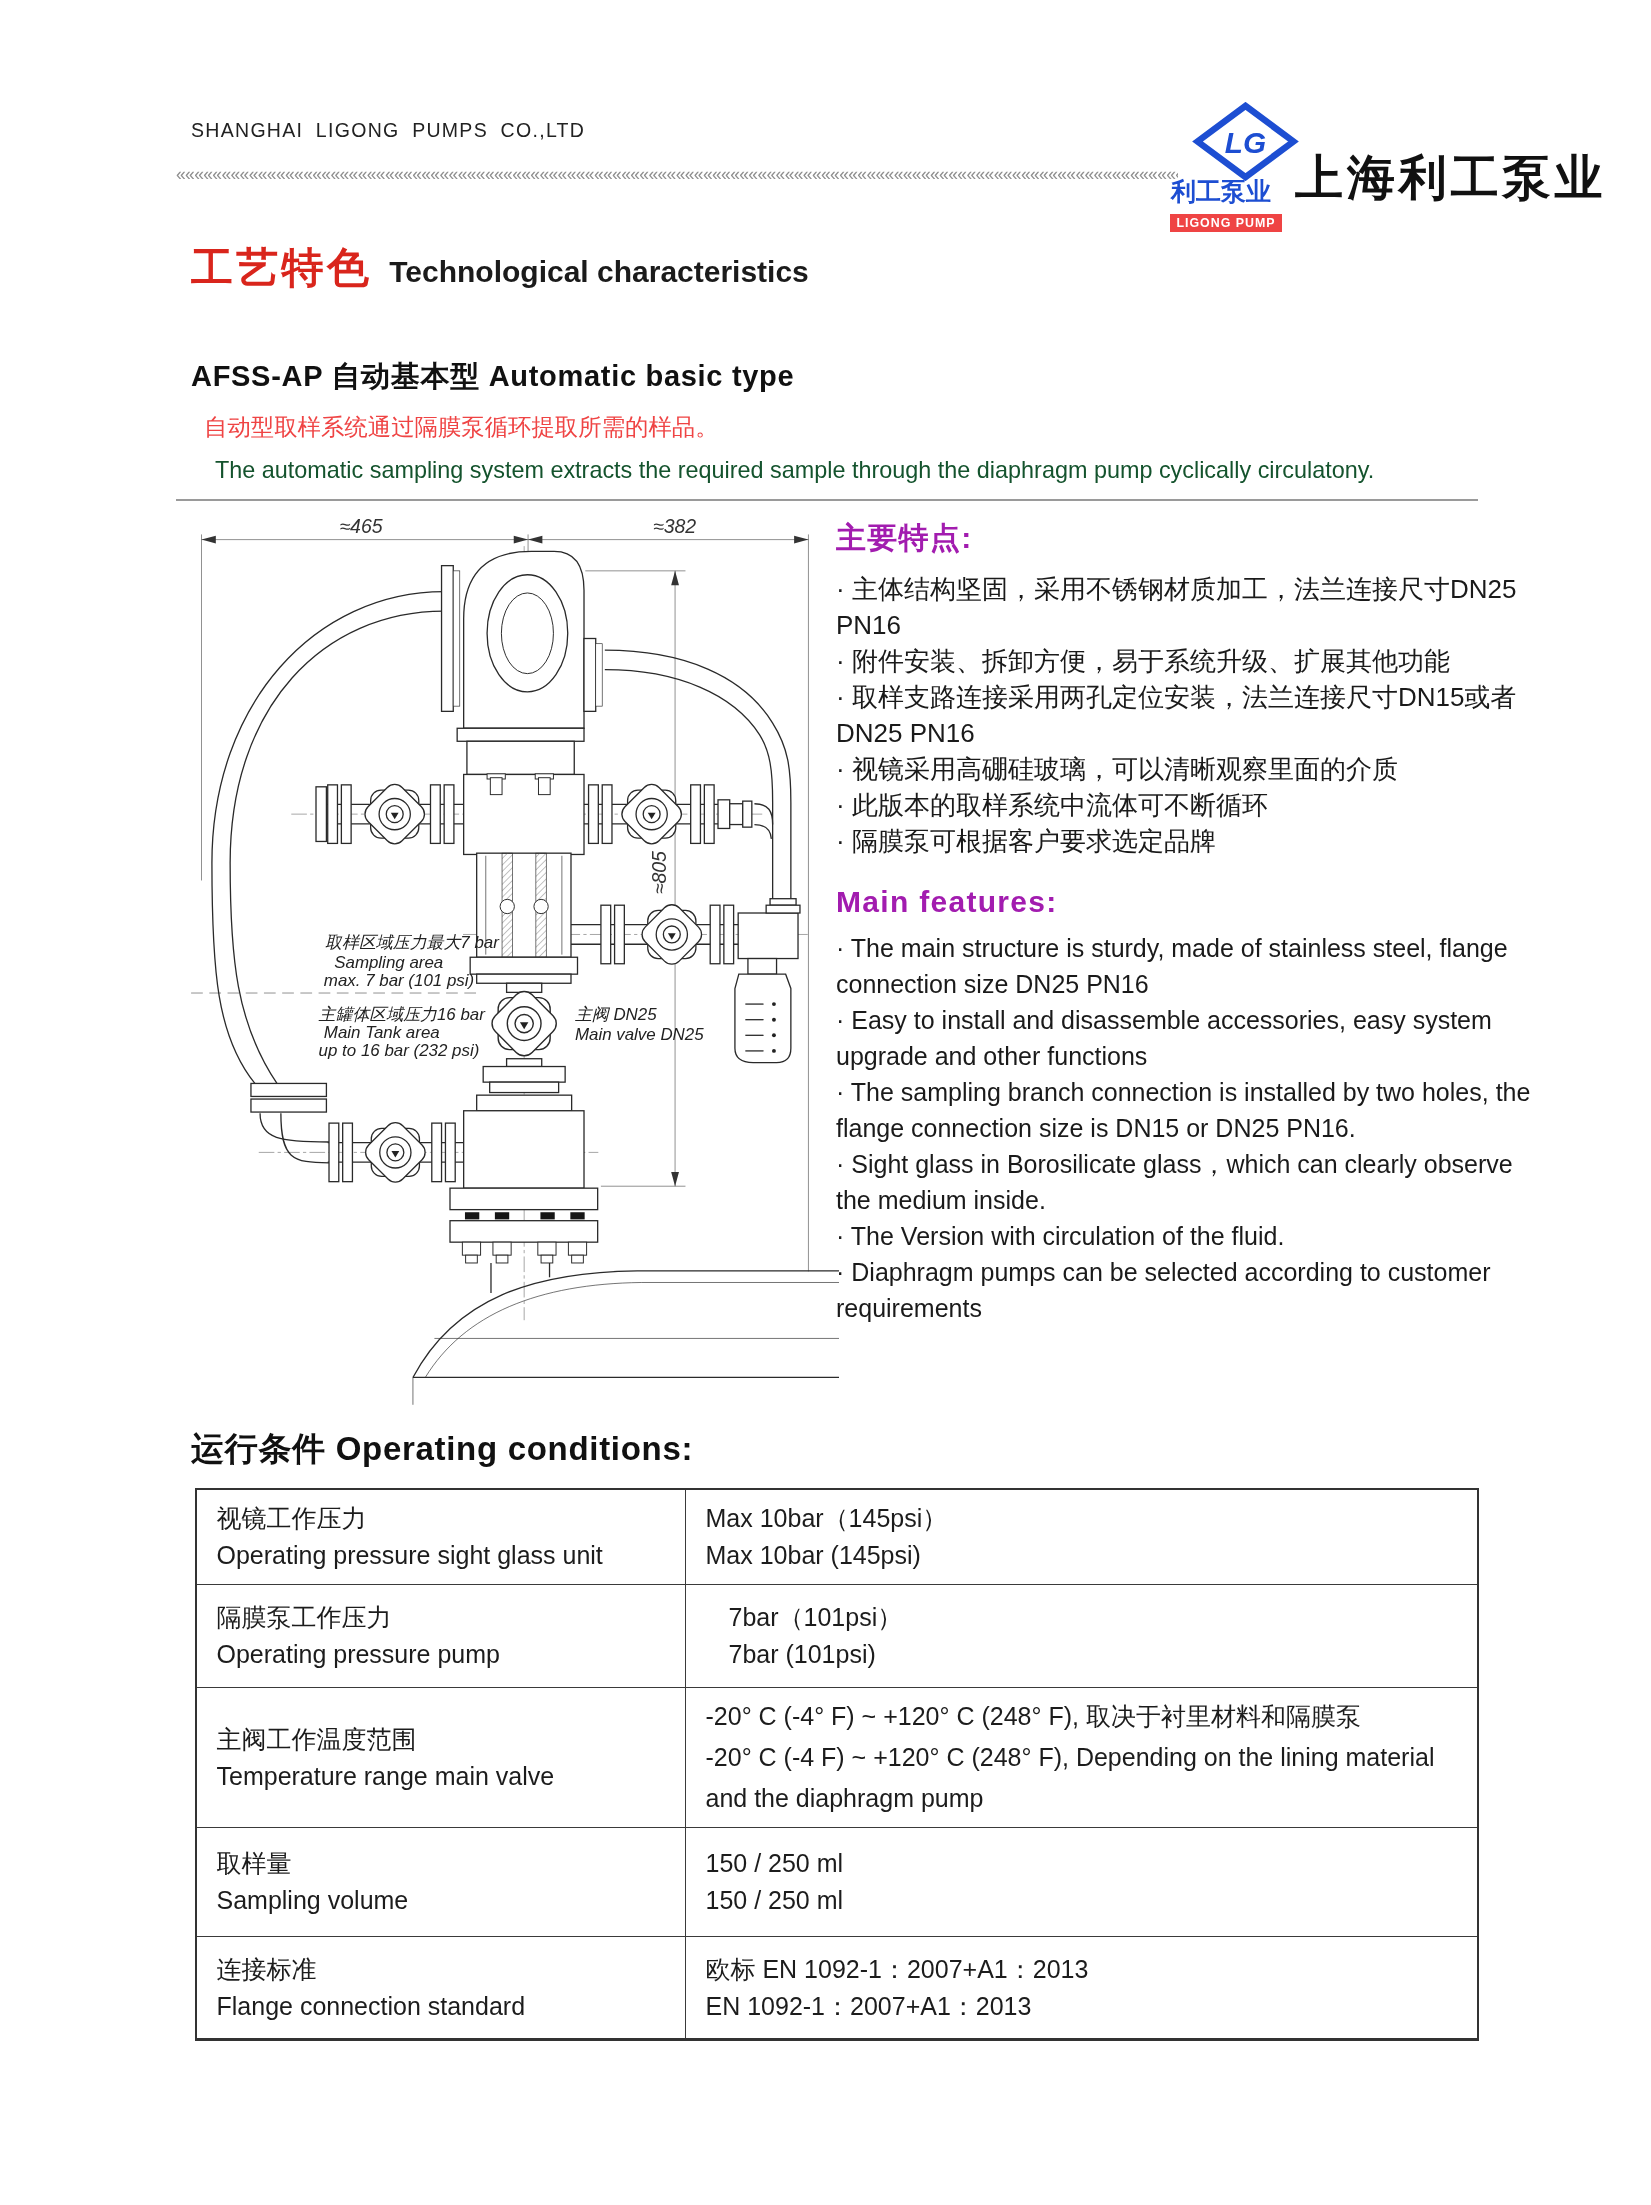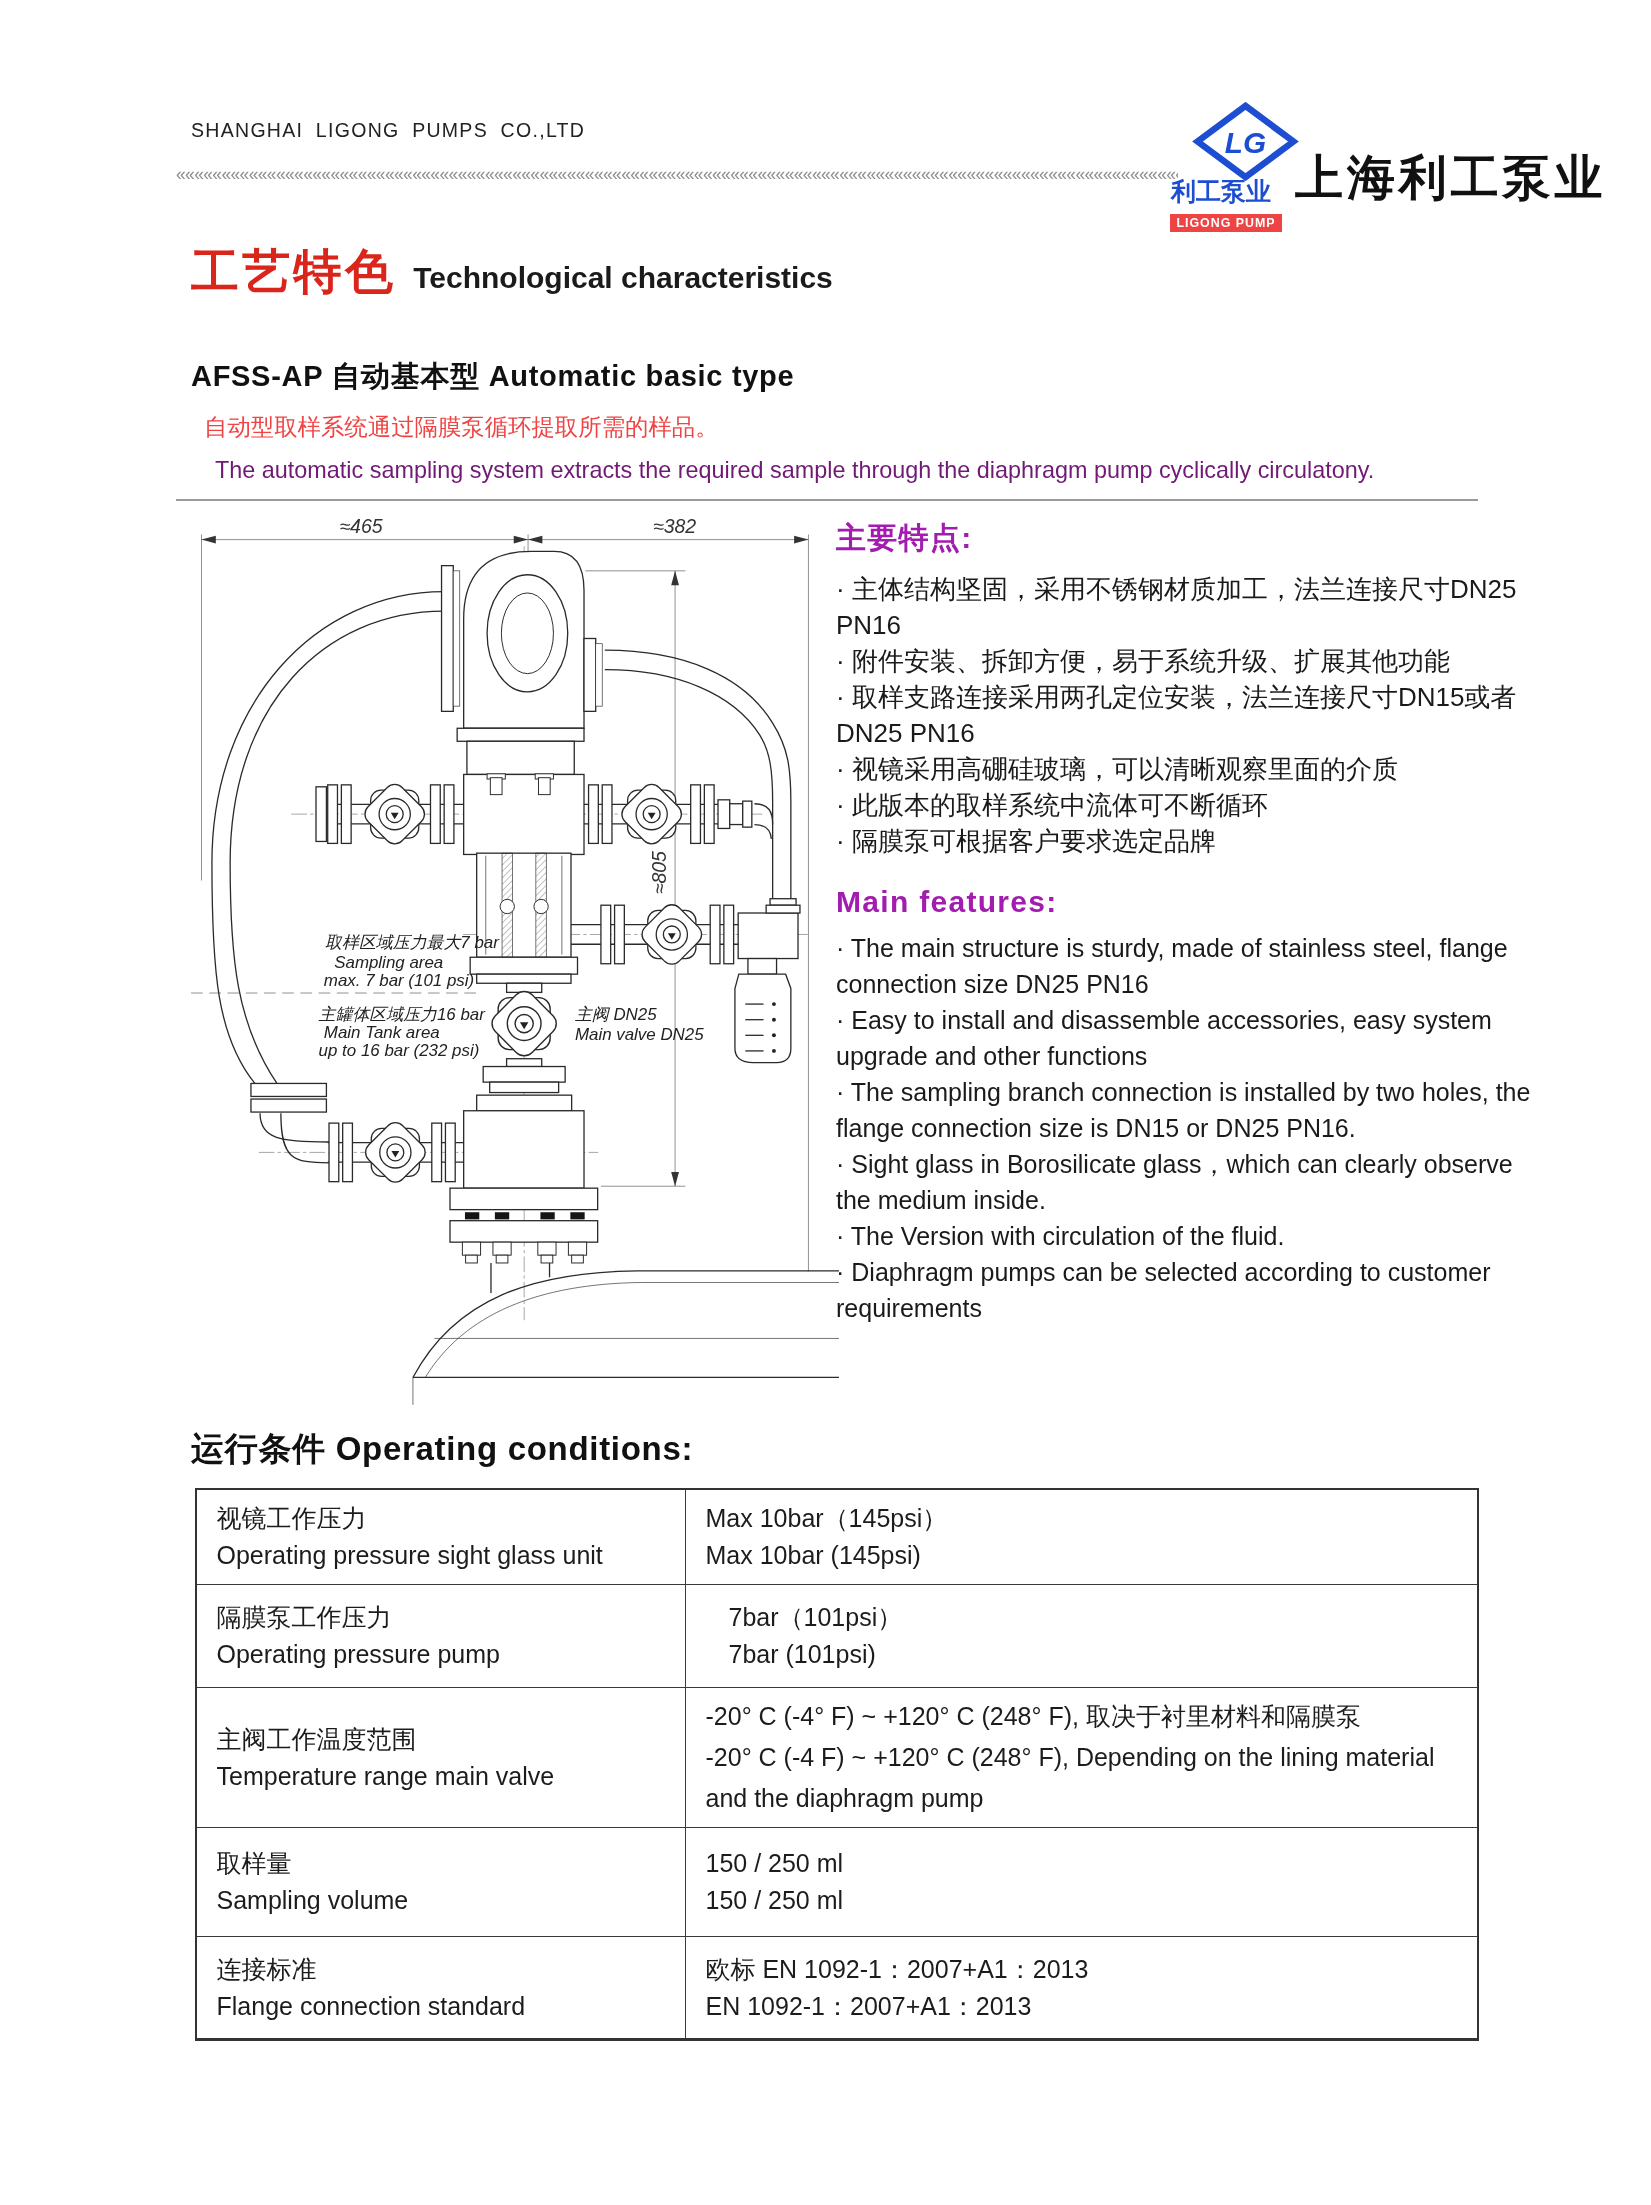--- a/index.html
+++ b/index.html
@@ -33,25 +33,25 @@
     background:#ef4444; color:#fff; font-size:12.4px; font-weight:bold;
     letter-spacing:1px; display:flex; align-items:center; justify-content:center;
   }
   .brand-large {
     position:absolute; left:103px; top:32px; font-size:48px; color:#111;
     font-weight:700; letter-spacing:3.9px; white-space:nowrap;margin-top:12px;
   }
 
   
   .title-row { left:191px; top:240px; white-space:nowrap; }
-  .title-cn { color:#d9251c; font-size:48px; font-weight:bold; letter-spacing:3.3px; }
+  .title-cn { color:#d9251c; font-size:42px; font-weight:bold; letter-spacing:3.3px; }
   .title-en { color:#1b1b1b; font-size:30px; font-weight:600; margin-left:17px; }
   .model-heading { left:191px; top:357px; font-size:29px; font-weight:bold; color:#111; letter-spacing:0.7px; }
   .desc-cn { left:204px; top:411px; font-size:23.4px; color:#ef4444; }
-  .desc-en { left:215px; top:457px; font-size:23.4px; color:#701a75; }
+  .desc-en { left:215px; top:457px; font-size:23.4px; color:#14532d; }
   .rule { left:176px; top:499px; width:1302px; height:2px; background:#9a9a9a; }
 
   
   .features { left:836px; top:518px; width:716px; }
   .feat-h { font-size:30px; font-weight:bold; color:#a21caf; margin:0 0 11.7px 0; letter-spacing:1.3px; }
   .feat-h2 { margin-top:26px; }
   .bullets { font-size:26px; line-height:36px; color:#1a1a1a; }
   .bullets-en { font-size:25px; }
   .bullet::before { content:"· "; }
   .bullet { overflow-wrap:break-word; }

